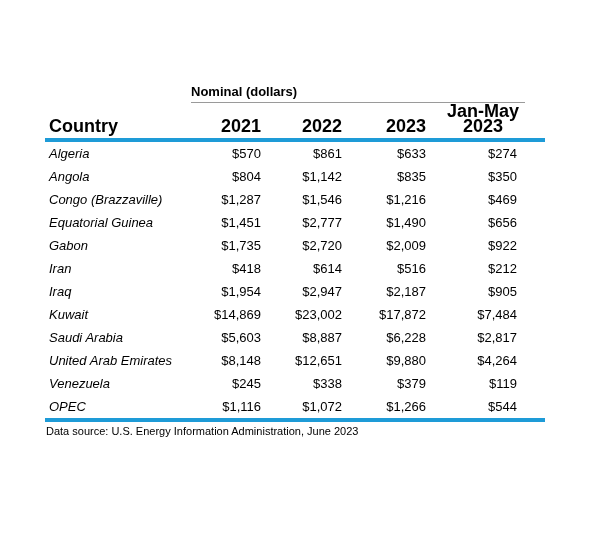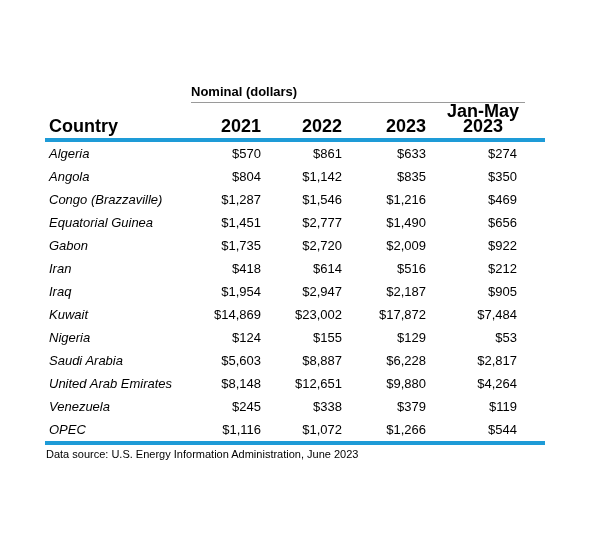--- a/index.html
+++ b/index.html
@@ -173,27 +173,20 @@
             <td class="cell-num">$905</td>
           </tr>
           <tr>
             <td class="cell-country">Kuwait</td>
             <td class="cell-num">$14,869</td>
             <td class="cell-num">$23,002</td>
             <td class="cell-num">$17,872</td>
             <td class="cell-num">$7,484</td>
           </tr>
           <tr>
-            <td class="cell-country">Nigeria</td>
-            <td class="cell-num">$124</td>
-            <td class="cell-num">$155</td>
-            <td class="cell-num">$129</td>
-            <td class="cell-num">$53</td>
-          </tr>
-          <tr>
             <td class="cell-country">Saudi Arabia</td>
             <td class="cell-num">$5,603</td>
             <td class="cell-num">$8,887</td>
             <td class="cell-num">$6,228</td>
             <td class="cell-num">$2,817</td>
           </tr>
           <tr>
             <td class="cell-country">United Arab Emirates</td>
             <td class="cell-num">$8,148</td>
             <td class="cell-num">$12,651</td>

